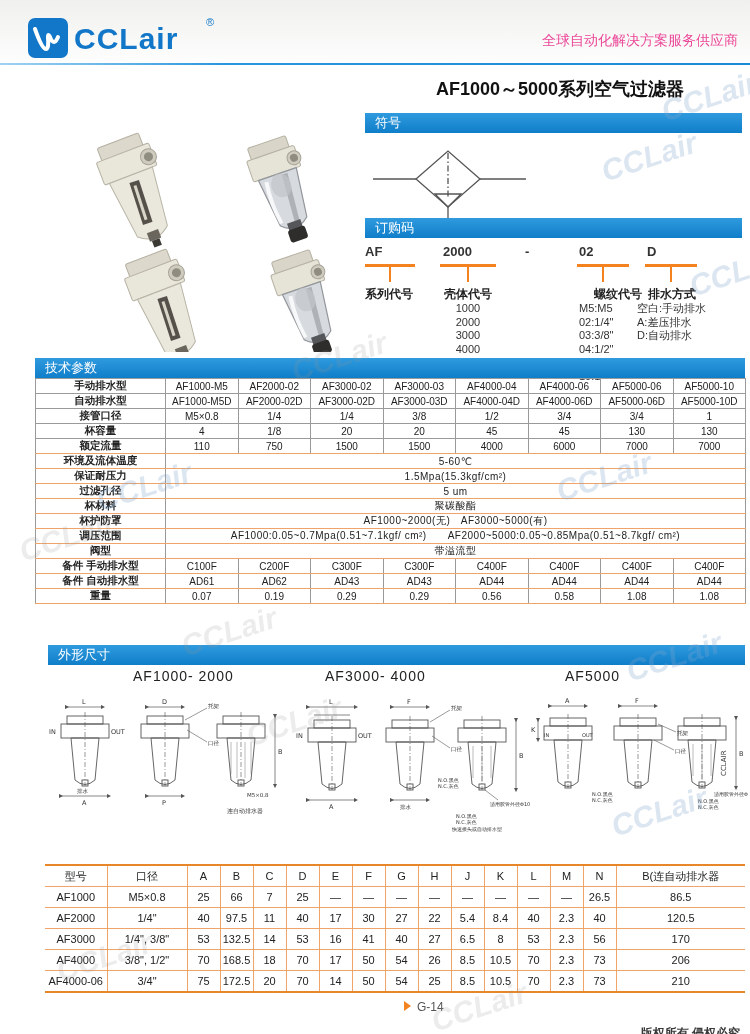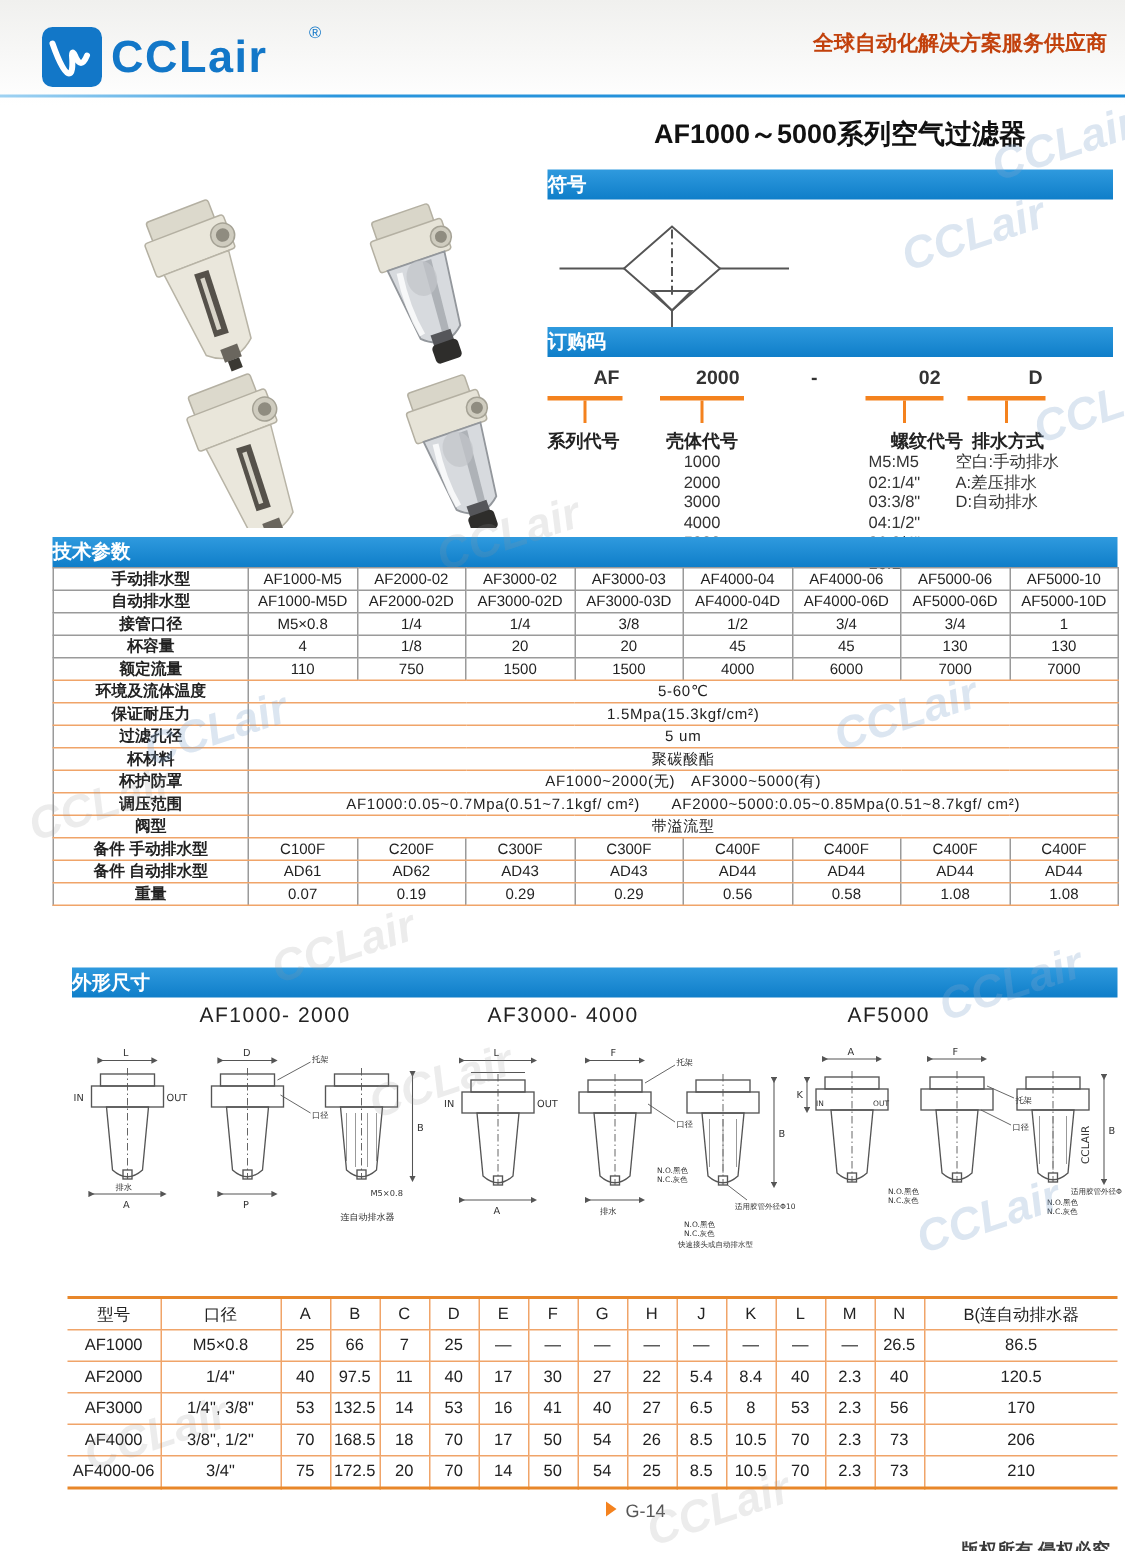--- a/index.html
+++ b/index.html
@@ -6,28 +6,28 @@
   body{width:750px;height:1034px;position:relative;overflow:hidden;
        font-family:"Liberation Sans","DejaVu Sans",sans-serif;color:#222;
        background:linear-gradient(180deg,#f0f0ee 0%,#ffffff 70px,#ffffff 100%);}
   .abs{position:absolute;}
   
   .logo-box{left:28px;top:16px;width:250px;height:46px;}
   .logo-sq{position:absolute;left:0;top:2px;width:40px;height:40px;background:#1277c8;border-radius:7px;}
   .logo-sq svg{position:absolute;left:4px;top:5px;}
   .logo-text{position:absolute;left:46px;top:6px;font-size:30px;font-weight:bold;color:#1277c8;letter-spacing:1px;}
   .logo-reg{position:absolute;left:178px;top:0px;font-size:11px;color:#1277c8;}
-  .tagline{right:12px;top:20px;font-size:14px;font-weight:bold;color:#c2410c;}
+  .tagline{right:12px;top:32px;font-size:14px;font-weight:normal;color:#ec4899;}
   .head-line{left:0;top:63px;width:750px;height:2px;background:linear-gradient(90deg,#9fd2f2,#2a96dd 30%,#1b8ad6);}
   .page-title{left:380px;top:77px;width:360px;text-align:center;font-size:18px;font-weight:bold;color:#111;}
   
   .secbar{height:20px;background:linear-gradient(180deg,#2f9ade,#0f7ec9);color:#fff;font-size:13px;
-          font-weight:bold;line-height:20px;box-sizing:border-box;}
-  
-  .code-part{position:absolute;text-align:right;font-size:13px;font-weight:bold;color:#333;}
+          font-weight:normal;line-height:20px;padding-left:10px;box-sizing:border-box;}
+  
+  .code-part{position:absolute;text-align:left;font-size:13px;font-weight:bold;color:#333;}
   .code-underline{position:absolute;height:3px;background:#f4821e;}
   .code-stem{position:absolute;width:2px;height:15px;background:#f4821e;}
   .grp-label{position:absolute;font-size:12px;font-weight:bold;color:#222;text-align:center;}
   .grp-opts{position:absolute;font-size:11px;color:#333;line-height:13.5px;text-align:center;}
   .grp-opts.la{text-align:left;}
   
   table{border-collapse:collapse;table-layout:fixed;}
   .tech-table{width:710px;font-size:10px;}
   .tech-table td{border:1px solid #9a9a9a;text-align:center;height:13px;padding:0 1px;
                  white-space:nowrap;overflow:hidden;}

